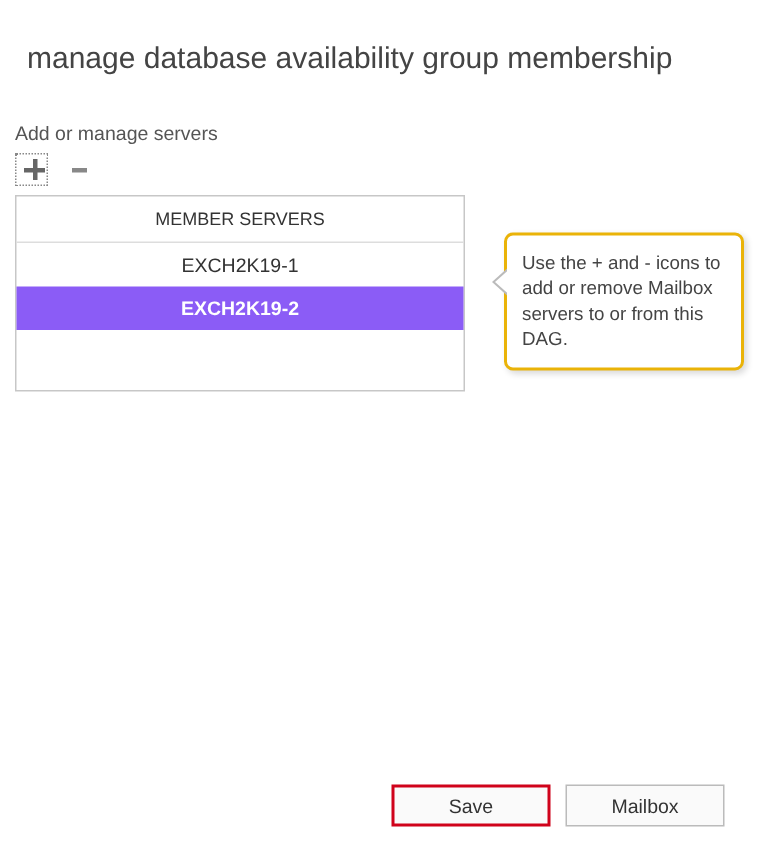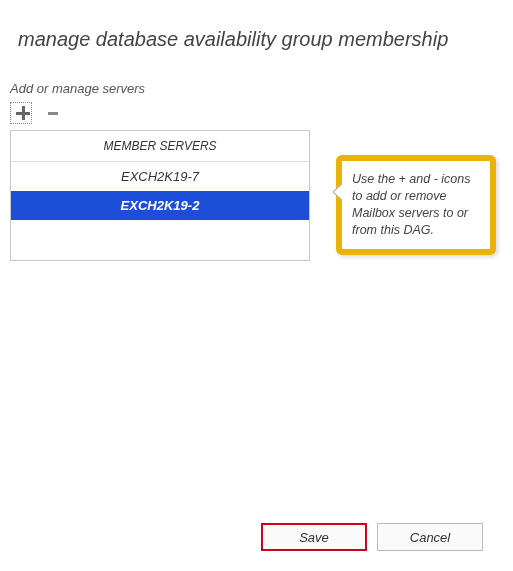--- a/index.html
+++ b/index.html
@@ -1,15 +1,15 @@
 <!DOCTYPE html>
 <html><head>
 <meta charset="utf-8">
 <style>
-  * { box-sizing: border-box; font-style: italic; }
+  * { box-sizing: border-box; }
   body {
     margin: 0;
     padding: 0;
     width: 513px;
     height: 571px;
     font-family: "Segoe UI", Arial, sans-serif;
     font-size: 13px;
     color: #333;
     background: #fff;
     position: relative;
@@ -80,33 +80,33 @@
     border-bottom: 1px solid #ddd;
     color: #333;
     font-size: 12px;
   }
   .list-item {
     padding: 7px 10px;
     color: #333;
     cursor: pointer;
   }
   .list-item.selected {
-    background: #1d4ed8;
+    background: #8b5cf6;
     color: #fff;
     font-weight: bold;
   }
   .list-filler {
     height: 40px;
   }
   .callout {
     position: absolute;
     left: 336px;
     top: 155px;
     width: 160px;
-    border: 6px solid #eab308;
+    border: 2px solid #eab308;
     border-radius: 6px;
     box-shadow: 2px 2px 4px rgba(0,0,0,0.15);
     padding: 10px 10px;
     font-size: 12.5px;
     line-height: 1.35;
     color: #444;
     background: #fff;
   }
   .callout::before {
     content: "";
@@ -159,23 +159,23 @@
   <button class="icon-btn focused">
     <span class="plus-shape"></span>
   </button>
   <button class="icon-btn">
     <span class="minus-shape"></span>
   </button>
 </div>
 
 <div class="list-box">
   <div class="list-header">MEMBER SERVERS</div>
-  <div class="list-item">EXCH2K19-7</div>
+  <div class="list-item">EXCH2K19-1</div>
   <div class="list-item selected">EXCH2K19-2</div>
   <div class="list-filler"></div>
 </div>
 
 <div class="callout">Use the + and - icons to add or remove Mailbox servers to or from this DAG.</div>
 
 <div class="footer">
   <button class="btn primary">Save</button>
-  <button class="btn">Cancel</button>
+  <button class="btn">Mailbox</button>
 </div>
 
 </body></html>

